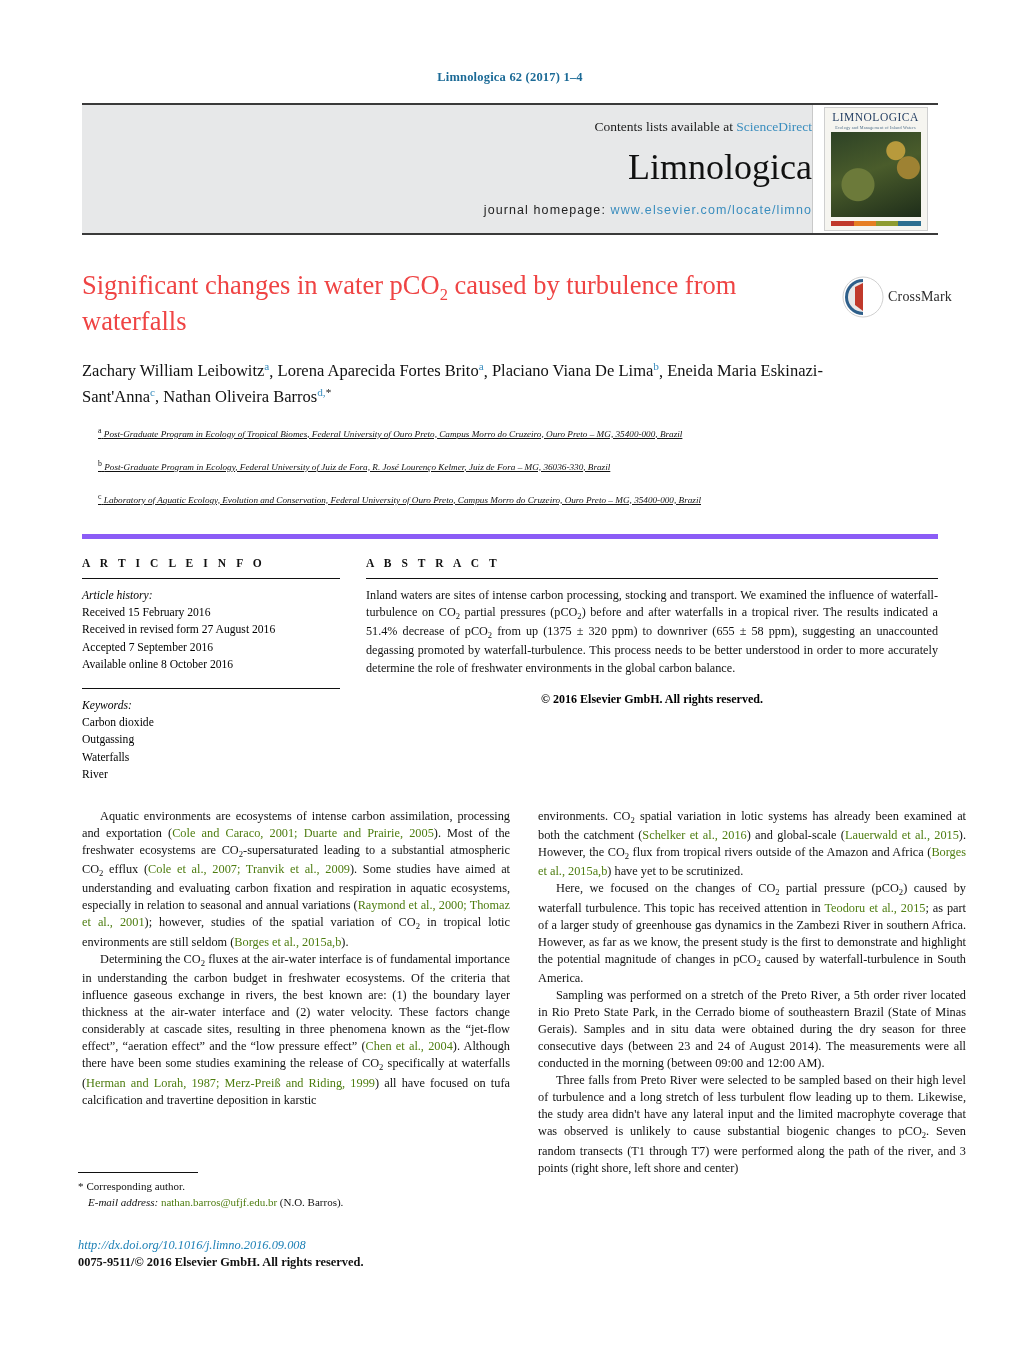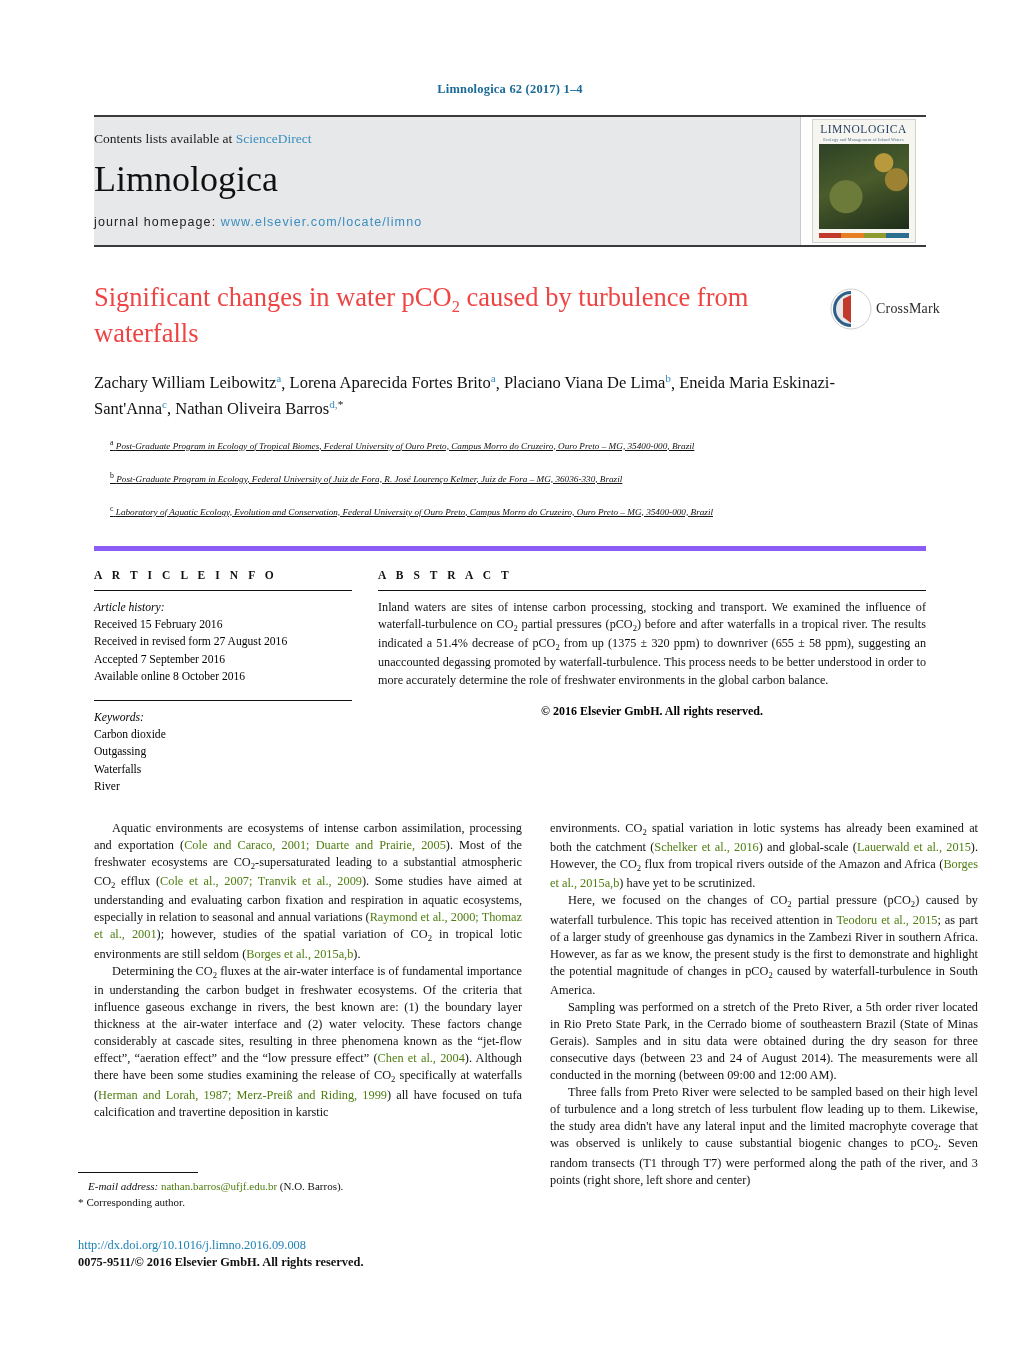--- a/index.html
+++ b/index.html
@@ -6,21 +6,21 @@
   html, body { margin: 0; padding: 0; }
   body {
     width: 1020px;
     height: 1351px;
     background: #ffffff;
     font-family: "Liberation Serif", serif;
     color: #000000;
     position: relative;
     overflow: hidden;
   }
-  .page { width: 1020px; height: 1351px; position: relative; padding: 16px; }
+  .page { width: 1020px; height: 1351px; position: relative; padding: 4px; }
 
   
   .running-head {
     text-align: center;
     color: #1b6a96;
     font-size: 12.5px;
     font-weight: bold;
     letter-spacing: .2px;
     padding-top: 66px;
   }
@@ -52,21 +52,21 @@
     font-size: 21px;
     letter-spacing: .6px;
     line-height: 1;
     margin-top: 1px;
   }
   .masthead-center {
     flex: 1 1 auto;
     background: #e7e8e9;
     display: flex;
     flex-direction: column;
-    align-items: flex-start;
+    align-items: flex-end;
     justify-content: center;
     padding: 4px 0 6px 0;
   }
   .contents-line { font-size: 13.5px; color: #1a1a1a; }
   .contents-line .sd { color: #3a8dbe; }
   .journal-title {
     font-size: 36px;
     line-height: 1.05;
     margin: 14px 0 16px 0;
     font-family: "Liberation Serif", serif;
@@ -231,21 +231,21 @@
   .footnote .fn-rule { border-top: 1px solid #111; width: 120px; margin-bottom: 6px; }
   .footnote-line { font-size: 11px; line-height: 1.45; color:#111; }
   .footnote-line .fn-star { margin-right: 3px; }
   .footnote-line i { font-style: italic; }
   .page-footer {
     position: absolute;
     left: 78px;
     top: 1237px;
     width: 500px;
   }
-  .doi-line { font-size: 12.4px; color: #1b7fb5; line-height: 1.35; }
+  .doi-line { font-size: 12.4px; color: #1b7fb5; line-height: 1.35; font-style: italic; }
   .issn-line { font-size: 12.4px; color: #111; font-weight: bold; line-height: 1.35; }
 </style>
 </head>
 <body>
 
 <div class="page">
 
   <div class="running-head">Limnologica 62 (2017) 1–4</div>
 
   <div class="masthead">
@@ -343,28 +343,28 @@
 
       <p>Sampling was performed on a stretch of the Preto River, a 5th order river located in Rio Preto State Park, in the Cerrado biome of southeastern Brazil (State of Minas Gerais). Samples and in situ data were obtained during the dry season for three consecutive days (between 23 and 24 of August 2014). The measurements were all conducted in the morning (between 09:00 and 12:00 AM).</p>
 
       <p><span>Three falls from Preto River were selected to be sampled based on their high level of turbulence and a long stretch of less turbulent flow leading up to them. Likewise, the study area didn't have any lateral input and the limited macrophyte coverage that was observed is unlikely to cause substantial biogenic changes to pCO</span><sub>2</sub><span>. Seven random transects (T1 through T7) were performed along the path of the river, and 3 points (right shore, left shore and center)</span></p>
     </div>
 
   </div>
 
   <div class="footnote">
     <div class="fn-rule"></div>
+    <div class="footnote-line">
+      <span class="fn-star">*</span><span>Corresponding author.</span>
+    </div>
     <div class="footnote-line" style="padding-left:10px">
       <i>E-mail address:</i>
       <span class="ref">nathan.barros@ufjf.edu.br</span>
       <span>(N.O. Barros).</span>
     </div>
-    <div class="footnote-line">
-      <span class="fn-star">*</span><span>Corresponding author.</span>
-    </div>
   </div>
 
   <div class="page-footer">
     <div class="doi-line">http://dx.doi.org/10.1016/j.limno.2016.09.008</div>
     <div class="issn-line">0075-9511/© 2016 Elsevier GmbH. All rights reserved.</div>
   </div>
 
 </div>
 
 </body></html>

